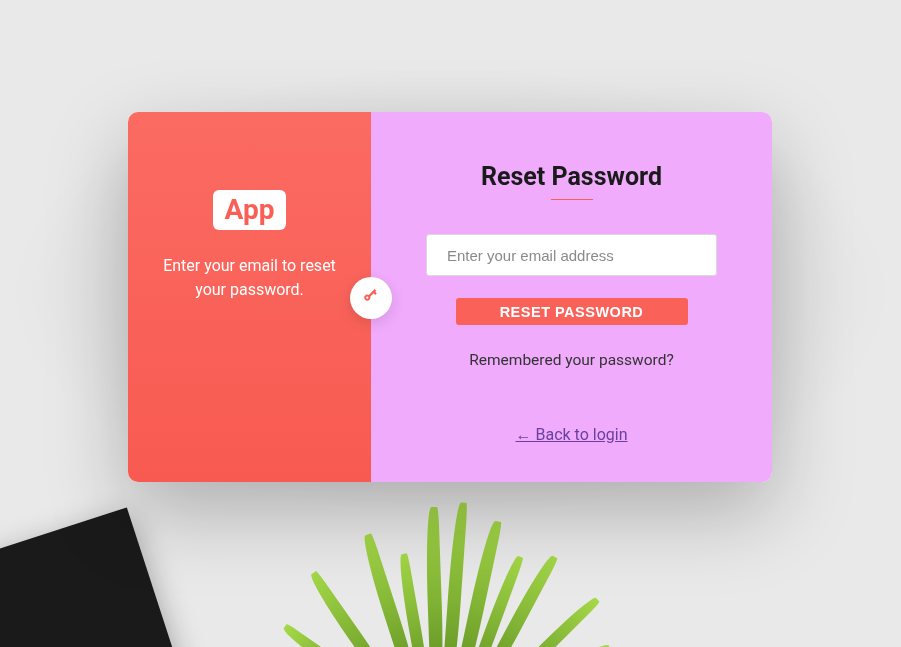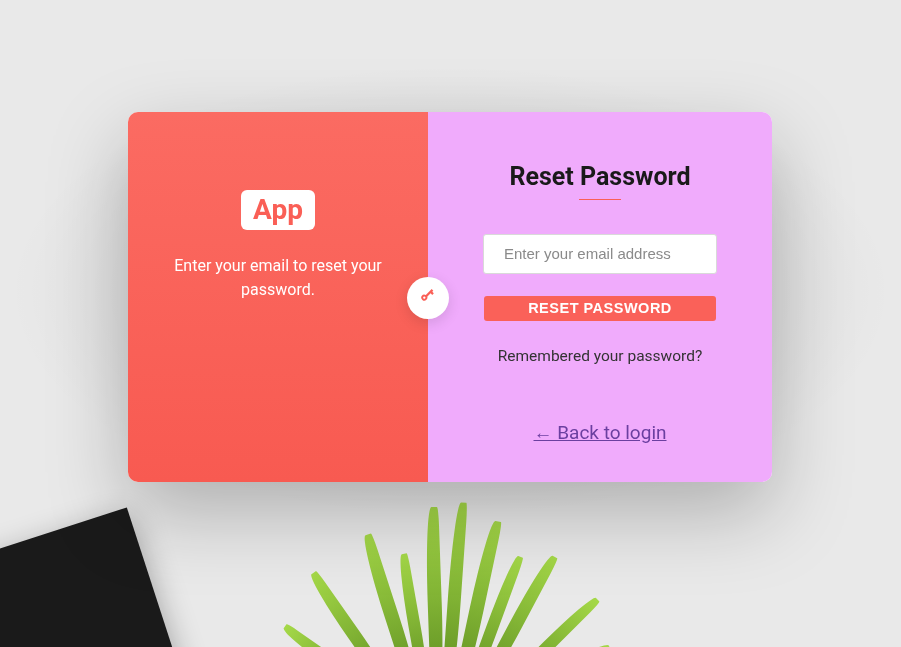--- a/index.html
+++ b/index.html
@@ -54,21 +54,21 @@
       left: 128px;
       width: 644px;
       height: 370px;
       background: #fff;
       border-radius: 10px;
       box-shadow: 0 30px 80px rgba(0,0,0,0.25);
       display: flex;
       overflow: visible;
     }
     .card-left {
-      width: 300px;
+      width: 243px;
       background: #fa6159;
       background: linear-gradient(to bottom, #fb6b62, #f85a51);
       border-radius: 10px 0 0 10px;
       display: flex;
       flex-direction: column;
       align-items: center;
       padding-top: 78px;
       position: relative;
     }
     .logo {
@@ -164,21 +164,21 @@
       letter-spacing: 0.5px;
       cursor: pointer;
       margin-bottom: 26px;
     }
     .remembered {
       font-size: 15.5px;
       color: #333;
       margin-bottom: 8px;
     }
     .back-link {
-      font-size: 19px;
+      font-size: 16px;
       color: #6b3fa0;
       text-decoration: underline;
       cursor: pointer;
       margin-top: 48px;
     }
   </style>
 </head>
 <body>
 
 <div class="bg-gradient"></div>

